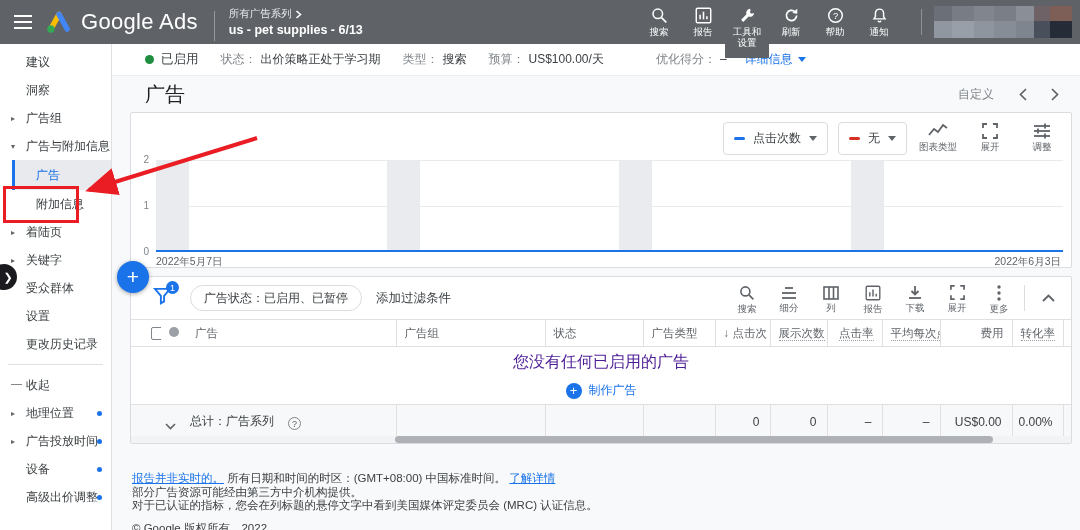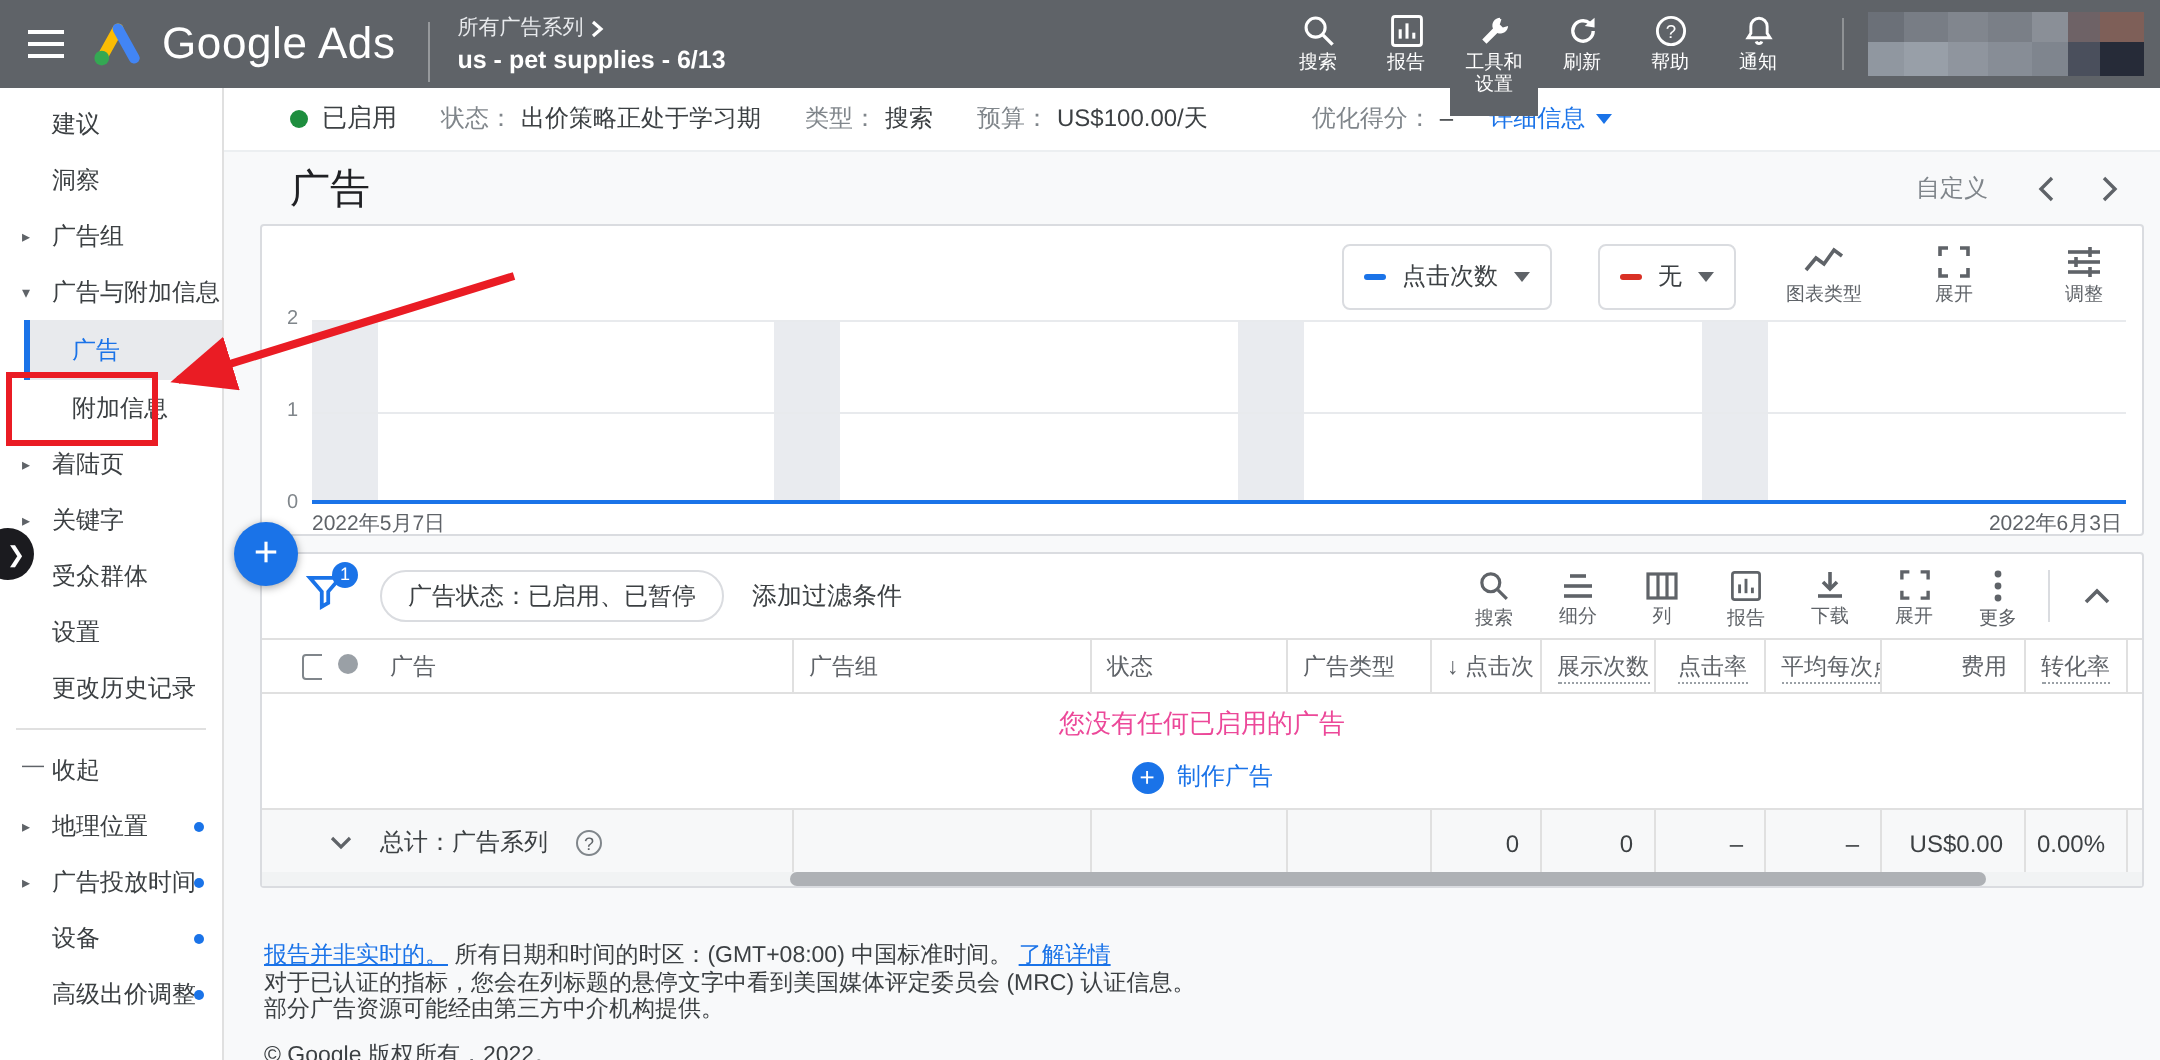--- a/index.html
+++ b/index.html
@@ -77,21 +77,21 @@
   .date-nav { width:26px; height:28px; display:flex; align-items:center; justify-content:center;
     cursor:pointer; color:#5f6368; margin-left:6px; }
   #titlerow .right-pad { width:12px; }
 
   
   .card { position:absolute; left:18px; width:942px; background:#fff; border:1px solid #dadce0; border-radius:2px; }
   #chart-card { top:68px; height:156px; }
   #table-card { top:232px; height:168px; }
 
   
-  .chart-controls { position:absolute; right:8px; top:6px; display:flex; align-items:flex-start; gap:23px; }
+  .chart-controls { position:absolute; right:8px; top:6px; display:flex; align-items:flex-start; gap:10px; }
   .metric-btn { height:33px; border:1px solid #dadce0; border-radius:4px; background:#fff; display:flex;
     align-items:center; padding:0 10px; gap:8px; font-size:12px; color:#3c4043; cursor:pointer; margin-top:3px; }
   .dash { width:11px; height:3px; border-radius:2px; display:inline-block; }
   .dash-blue { background:#1a73e8; } .dash-red { background:#d93025; }
   .metric-btn .caret { width:0;height:0;border-left:4px solid transparent;border-right:4px solid transparent;
     border-top:5px solid #5f6368; }
   .icon-btn { width:42px; display:flex; flex-direction:column; align-items:center; gap:2px; cursor:pointer;
     color:#5f6368; padding-top:4px; }
   .icon-btn .lbl { font-size:9.5px; color:#5f6368; white-space:nowrap; }
 
@@ -121,28 +121,28 @@
   #grid th, #grid td { overflow:hidden; white-space:nowrap; }
   #grid thead th { height:27px; border-top:1px solid #e0e0e0; border-bottom:1px solid #e0e0e0;
     font-size:11.5px; font-weight:normal; color:#5f6368; padding:0 8px; }
   .cb { border:1px solid #80868b; border-radius:2px; width:13px; height:13px; margin-left:12px; cursor:pointer; }
   .hdr-dot { width:10px; height:10px; border-radius:50%; background:#9aa0a6; display:inline-block; }
   .col-l { text-align:left; } .col-r { text-align:right; }
   .bdr { border-right:1px solid #e0e0e0; }
   .sorted { color:#202124; font-weight:bold; }
   .hint { border-bottom:1px dotted #9aa0a6; padding-bottom:1px; }
   .empty-cell { height:58px; text-align:center; vertical-align:middle; }
-  .empty-msg { font-size:13px; color:#ec4899; }
+  .empty-msg { font-size:16px; color:#4c1d95; }
   .cta { margin-top:9px; display:inline-flex; align-items:center; gap:7px; cursor:pointer; }
   .cta-circle { width:16px; height:16px; border-radius:50%; background:#1a73e8; color:#fff; font-size:13px;
     display:flex; align-items:center; justify-content:center; line-height:16px; }
   .cta-label { font-size:12px; color:#1a73e8; }
   #grid tbody .total td { height:34px; background:#f7f8f9; border-top:1px solid #e0e0e0; font-size:12px; color:#3c4043; }
   .total-first { padding-left:34px; }
-  .total-first .wrap { display:flex; align-items:center; gap:14px; }
+  .total-first .wrap { display:flex; align-items:flex-end; gap:14px; }
   .vchev { color:#5f6368; cursor:pointer; display:inline-flex; }
   .help-circle { width:13px; height:13px; border:1px solid #80868b; border-radius:50%; color:#5f6368;
     font-size:9px; display:inline-flex; align-items:center; justify-content:center; cursor:pointer; }
   .val { padding-right:10px; }
 
   
   #hscroll { position:absolute; left:0; bottom:0; width:940px; height:7px; background:#f1f3f4; }
   #hscroll .thumb { position:absolute; left:264px; top:0; width:598px; height:7px; background:#aeb1b5;
     border-radius:4px; cursor:grab; }
 
@@ -580,17 +580,17 @@
       <div class="thumb"></div>
     </div>
   </div>
 
   <div id="footer">
     <div>
       <a>报告并非实时的。</a>
       <span>所有日期和时间的时区：(GMT+08:00) 中国标准时间。</span>
       <a>了解详情</a>
     </div>
+    <div>部分广告资源可能经由第三方中介机构提供。</div>
     <div>对于已认证的指标，您会在列标题的悬停文字中看到美国媒体评定委员会 (MRC) 认证信息。</div>
-    <div>部分广告资源可能经由第三方中介机构提供。</div>
     <div class="copyright">© Google 版权所有，2022。</div>
   </div>
 </div>
 
 </body></html>

